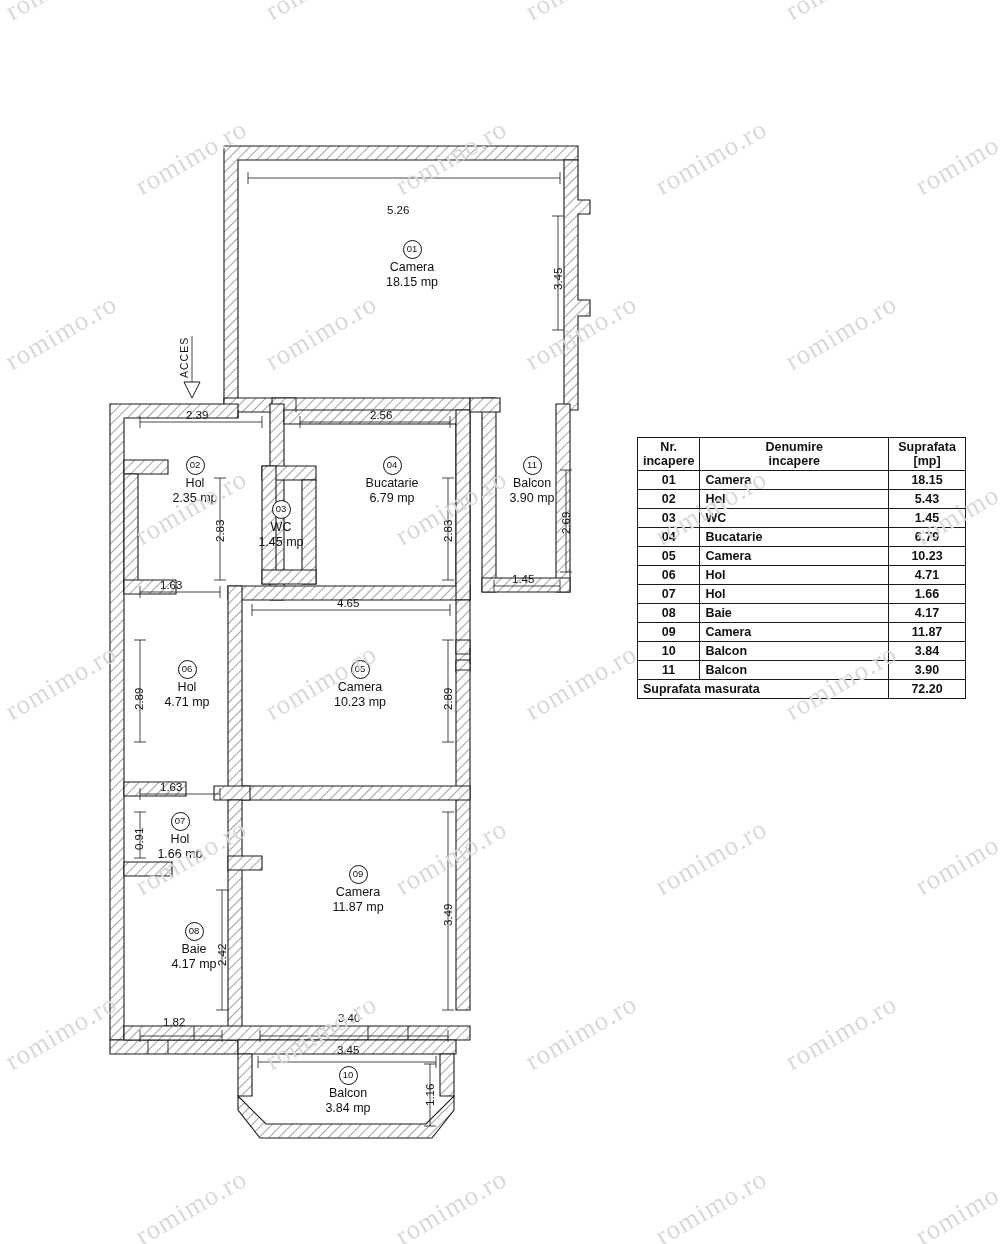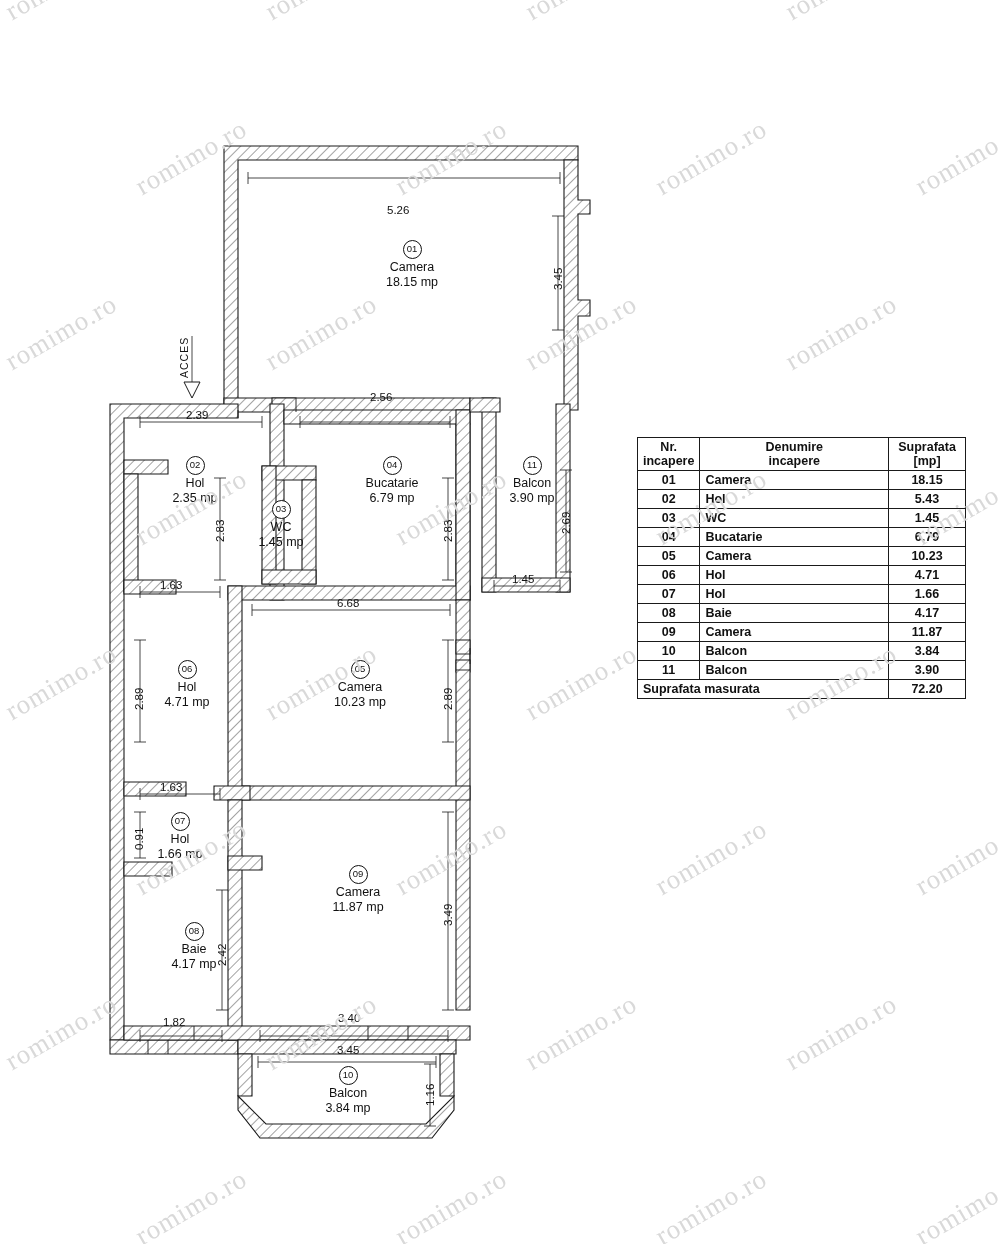--- a/index.html
+++ b/index.html
@@ -328,27 +328,27 @@
     <div class="lbl" style="left:486px;top:456px;width:92px;">
       <span class="badge">11</span>
       <span class="nm">Balcon</span>
       <span class="ar">3.90 mp</span>
     </div>
 
     
     <div class="dim" style="left:387px;top:172px;margin-top:32px;">5.26</div>
     <div class="dim vert" style="left:552px;top:290px;">3.45</div>
     <div class="dim" style="left:186px;top:409px;">2.39</div>
-    <div class="dim" style="left:370px;top:391px;">2.56</div>
+    <div class="dim" style="left:370px;top:409px;">2.56</div>
     <div class="dim vert" style="left:214px;top:542px;">2.83</div>
     <div class="dim vert" style="left:442px;top:542px;">2.83</div>
     <div class="dim vert" style="left:560px;top:534px;">2.69</div>
     <div class="dim" style="left:160px;top:579px;">1.63</div>
     <div class="dim" style="left:512px;top:573px;">1.45</div>
-    <div class="dim" style="left:337px;top:597px;">6.68</div>
+    <div class="dim" style="left:337px;top:597px;">4.65</div>
     <div class="dim vert" style="left:133px;top:710px;">2.89</div>
     <div class="dim vert" style="left:442px;top:710px;">2.89</div>
     <div class="dim" style="left:160px;top:781px;">1.63</div>
     <div class="dim vert" style="left:133px;top:850px;">0.91</div>
     <div class="dim vert" style="left:216px;top:966px;">2.42</div>
     <div class="dim vert" style="left:442px;top:926px;">3.49</div>
     <div class="dim" style="left:163px;top:1016px;">1.82</div>
     <div class="dim" style="left:338px;top:1012px;text-align:right;">3.40</div>
     <div class="dim" style="left:337px;top:1044px;">3.45</div>
     <div class="dim vert" style="left:424px;top:1106px;">1.16</div>

